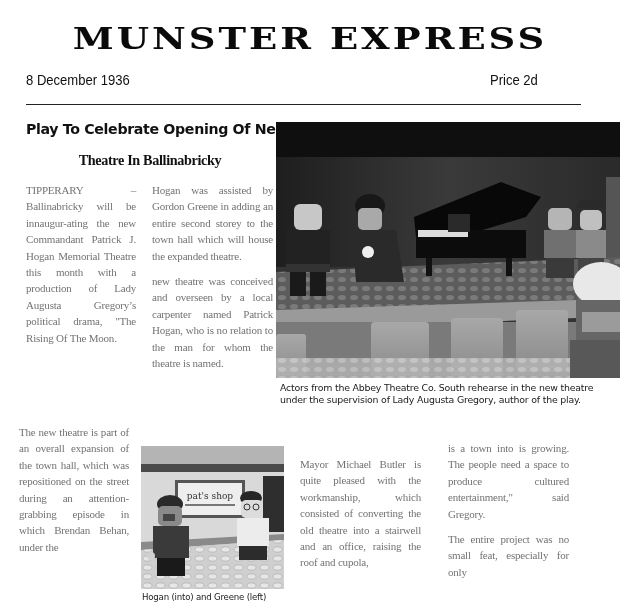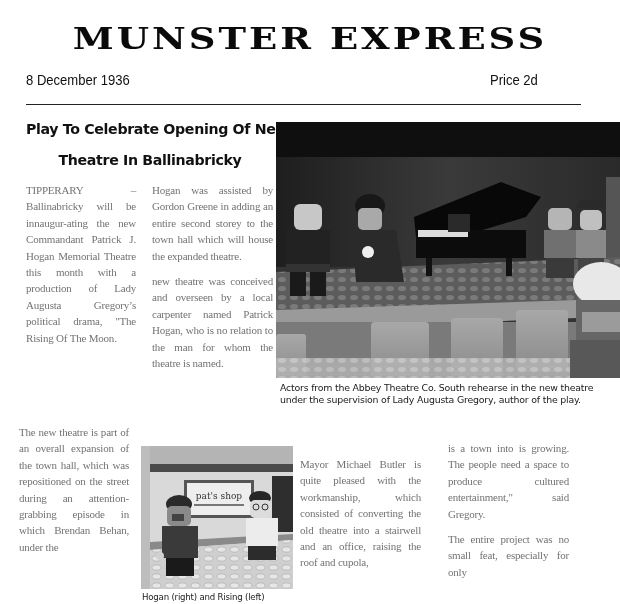--- a/index.html
+++ b/index.html
@@ -28,38 +28,38 @@
   .rule {
     position: absolute; left: 26px; top: 104px; width: 555px; height: 0;
     border-top: 1.4px solid #222;
   }
   .headline {
     position: absolute; left: 26px; width: 248px; text-align: center;
     font-family: "DejaVu Sans", sans-serif; font-weight: bold; font-size: 14.2px;
     color: #111; white-space: nowrap; letter-spacing: -0.35px;
   }
   .hl1 { top: 121px; }
-  .hl2 { top: 152px; }
+  .hl2 { top: 152px; font-family: Liberation Serif, serif; }
   .col {
     position: absolute; font-family: Liberation Serif, serif;
     font-size: 11px; line-height: 16.4px; color: #737373;
     text-align: justify; letter-spacing: -0.2px;
   }
   .col p { margin: 0; }
   .col p + p { margin-top: 9px; }
   .col1 { left: 26px; top: 182px; width: 110px; }
   .col1b { left: 19px; top: 424px; width: 110px; }
   .col2 { left: 152px; top: 182px; width: 121px; }
   .col3 { left: 300px; top: 456px; width: 121px; }
   .col4 { left: 448px; top: 440px; width: 121px; }
   .photo {
     position: absolute; overflow: hidden; background: #333;
   }
   .photo-main { left: 276px; top: 122px; width: 344px; height: 256px; }
-  .photo-small { left: 141px; top: 446px; width: 143px; height: 143px; background: #bdbdbd; padding-left: 9px; }
+  .photo-small { left: 141px; top: 446px; width: 143px; height: 143px; background: #bdbdbd; }
   .caption {
     position: absolute; font-family: "DejaVu Sans", sans-serif;
     font-size: 9.4px; line-height: 12px; color: #1a1a1a; letter-spacing: -0.2px;
   }
   .cap-main { left: 280px; top: 382px; width: 338px; }
   .cap-small { left: 142px; top: 591px; width: 145px; white-space: nowrap; font-size: 8.6px; }
   svg { display: block; }
 </style>
 </head>
 <body>
@@ -197,13 +197,13 @@
     <rect x="16" y="112" width="28" height="18" fill="#1a1a1a"></rect>
 
     <ellipse cx="110" cy="52" rx="11" ry="7" fill="#262626"></ellipse>
     <rect x="100" y="54" width="22" height="18" rx="5" fill="#dcdcdc"></rect>
     <circle cx="106" cy="61" r="3" fill="none" stroke="#333" stroke-width="1"></circle>
     <circle cx="115" cy="61" r="3" fill="none" stroke="#333" stroke-width="1"></circle>
     <rect x="96" y="72" width="32" height="28" fill="#ececec"></rect>
     <rect x="98" y="100" width="28" height="14" fill="#2c2c2c"></rect>
   </svg>
 </div>
-<div class="caption cap-small">Hogan (right) and Rising (left)</div>
+<div class="caption cap-small">Hogan (into) and Greene (left)</div>
 
 </body></html>

